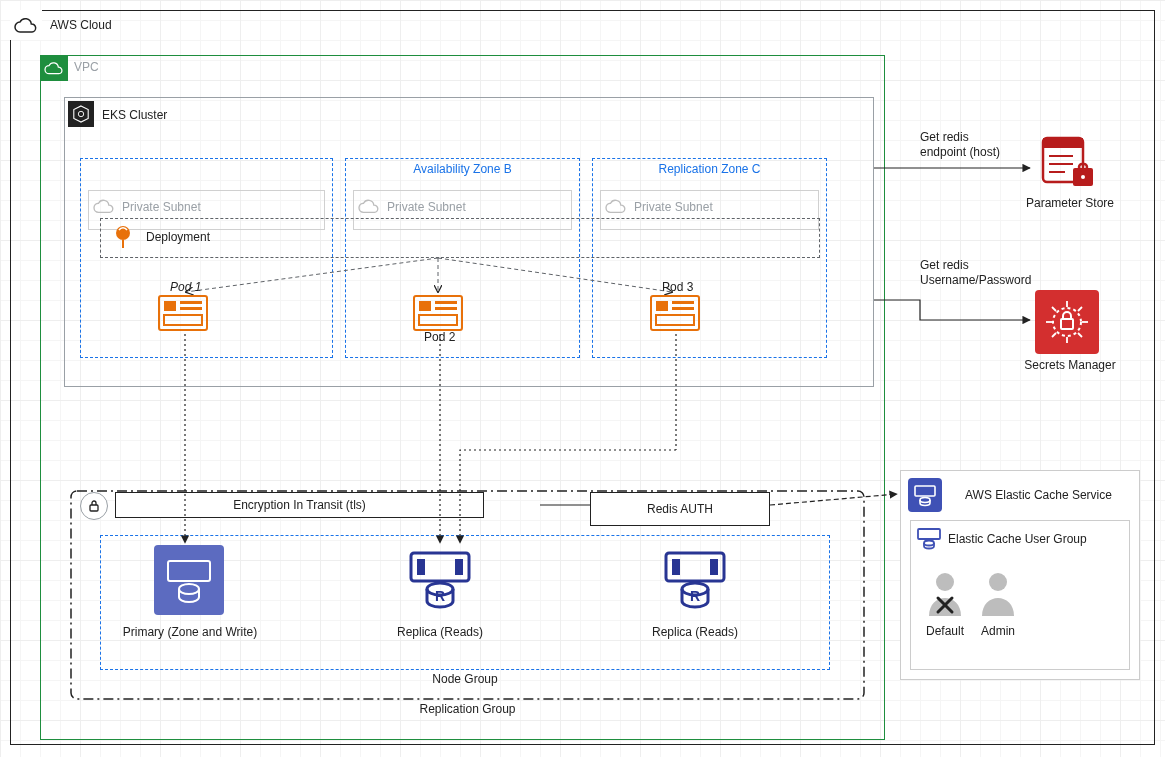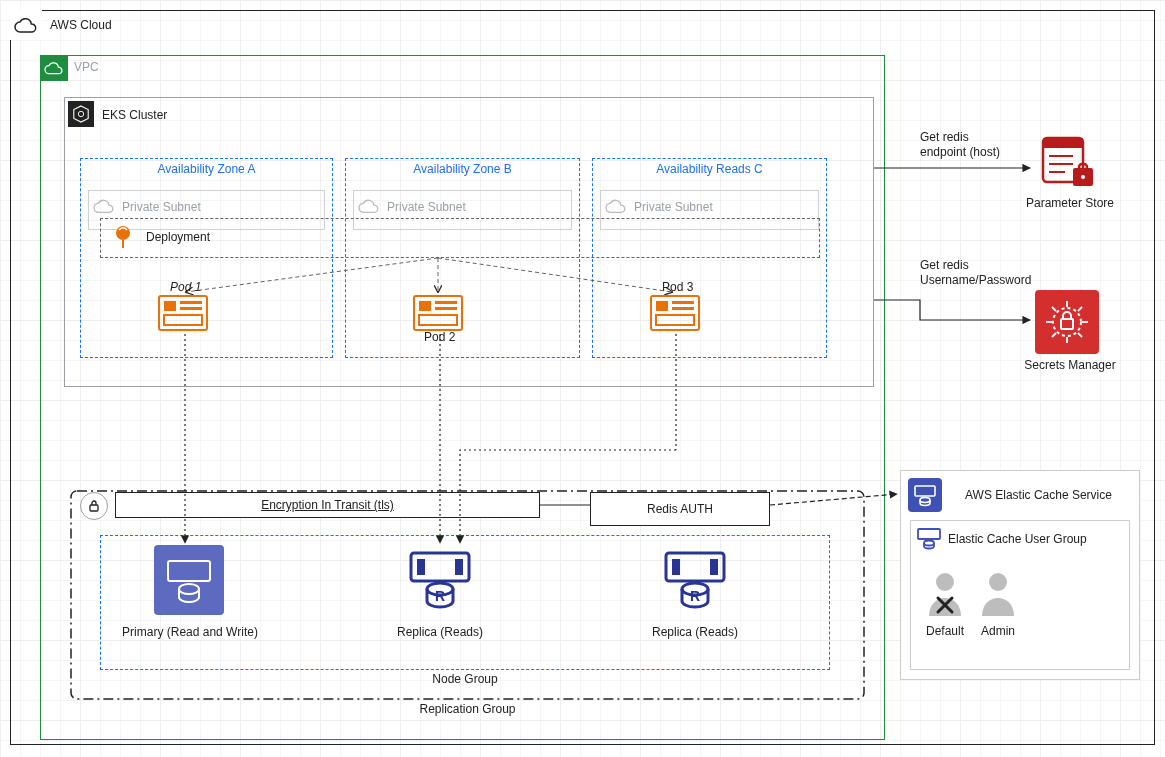--- a/index.html
+++ b/index.html
@@ -37,41 +37,40 @@
   <div class="box" style="left:64px;top:97px;width:810px;height:290px;border:1px solid #9aa0a6;"></div>
   <div class="icon" style="left:68px;top:101px;width:26px;height:26px;background:#222;">
     <svg width="18" height="18" viewBox="0 0 20 20">
         <polygon points="10,1 18,5 18,15 10,19 2,15 2,5" fill="none" stroke="#fff" stroke-width="1.2"></polygon>
         <circle cx="10" cy="10" r="3" fill="none" stroke="#fff" stroke-width="1"></circle>
       </svg>
   </div>
   <div class="label" style="left:102px;top:108px;">EKS Cluster</div>
 
   <div class="box" style="left:80px;top:158px;width:253px;height:200px;border:1.5px dashed #1a73e8;"></div>
-  <div class="label center" style="left:80px;top:162px;width:253px;color:#1a73e8;text-align:center;">Availability Zone A</div>
   <div class="box" style="left:88px;top:190px;width:237px;height:40px;border:1px solid #d0d0d0;"></div>
   <div class="icon" style="left:92px;top:194px;width:24px;height:24px;">
     <svg width="20" height="14" viewBox="0 0 22 14">
         <path d="M17 14H5a5 5 0 010-10 6 6 0 0111.3 2A4 4 0 0117 14z" fill="none" stroke="#bdbdbd" stroke-width="1.5"></path>
       </svg>
   </div>
   <div class="label" style="left:122px;top:200px;color:#9aa0a6;">Private Subnet</div>
 
   <div class="box" style="left:345px;top:158px;width:235px;height:200px;border:1.5px dashed #1a73e8;"></div>
   <div class="label center" style="left:345px;top:162px;width:235px;color:#1a73e8;">Availability Zone B</div>
   <div class="box" style="left:353px;top:190px;width:219px;height:40px;border:1px solid #d0d0d0;"></div>
   <div class="icon" style="left:357px;top:194px;width:24px;height:24px;">
     <svg width="20" height="14" viewBox="0 0 22 14">
         <path d="M17 14H5a5 5 0 010-10 6 6 0 0111.3 2A4 4 0 0117 14z" fill="none" stroke="#bdbdbd" stroke-width="1.5"></path>
       </svg>
   </div>
   <div class="label" style="left:387px;top:200px;color:#9aa0a6;">Private Subnet</div>
 
   <div class="box" style="left:592px;top:158px;width:235px;height:200px;border:1.5px dashed #1a73e8;"></div>
-  <div class="label center" style="left:592px;top:162px;width:235px;color:#1a73e8;">Availability Reads C</div>
+  <div class="label center" style="left:592px;top:162px;width:235px;color:#1a73e8;">Replication Zone C</div>
   <div class="box" style="left:600px;top:190px;width:219px;height:40px;border:1px solid #d0d0d0;"></div>
   <div class="icon" style="left:604px;top:194px;width:24px;height:24px;">
     <svg width="20" height="14" viewBox="0 0 22 14">
         <path d="M17 14H5a5 5 0 010-10 6 6 0 0111.3 2A4 4 0 0117 14z" fill="none" stroke="#bdbdbd" stroke-width="1.5"></path>
       </svg>
   </div>
   <div class="label" style="left:634px;top:200px;color:#9aa0a6;">Private Subnet</div>
 
   <div class="box" style="left:100px;top:218px;width:720px;height:40px;border:1.5px dashed #5f6368;"></div>
   <div class="icon" style="left:108px;top:222px;width:30px;height:30px;">
@@ -121,38 +120,38 @@
     </svg>
   </div>
   <div class="label center" style="left:70px;top:702px;width:795px;text-align:center;">Replication Group</div>
 
   <div class="icon" style="left:80px;top:492px;width:26px;height:26px;border:1px solid #9aa0a6;border-radius:50%;background:#fff;">
     <svg width="14" height="14" viewBox="0 0 14 14">
         <rect x="3" y="6" width="8" height="6" rx="1" fill="none" stroke="#222" stroke-width="1.3"></rect>
         <path d="M5 6V4a2 2 0 014 0v2" fill="none" stroke="#222" stroke-width="1.3"></path>
       </svg>
   </div>
-  <div class="box center" style="left:115px;top:492px;width:425px;height:26px;border:1px solid #222;background:#fff;text-decoration:underline;">
+  <div class="box center" style="left:115px;top:492px;width:369px;height:26px;border:1px solid #222;background:#fff;">
     <span>Encryption In Transit (tls)</span>
   </div>
   <div class="box center" style="left:590px;top:492px;width:180px;height:34px;border:1px solid #222;background:#fff;">
     <span>Redis AUTH</span>
   </div>
 
   <div class="box" style="left:100px;top:535px;width:730px;height:135px;border:1.5px dashed #1a73e8;"></div>
   <div class="label center" style="left:100px;top:672px;width:730px;text-align:center;">Node Group</div>
 
   <div class="icon" style="left:154px;top:545px;width:70px;height:70px;background:#5c6bc0;border-radius:4px;">
     <svg width="50" height="50" viewBox="0 0 50 50">
         <rect x="4" y="6" width="42" height="20" rx="2" fill="none" stroke="#fff" stroke-width="2"></rect>
         <ellipse cx="25" cy="34" rx="10" ry="5" fill="none" stroke="#fff" stroke-width="2"></ellipse>
         <path d="M15 34v8a10 5 0 0020 0v-8" fill="none" stroke="#fff" stroke-width="2"></path>
       </svg>
   </div>
-  <div class="label center" style="left:110px;top:625px;width:160px;text-align:center;">Primary (Read and Write)</div>
+  <div class="label center" style="left:110px;top:625px;width:160px;text-align:center;">Primary (Zone and Write)</div>
 
   <div class="icon" style="left:405px;top:545px;width:70px;height:70px;">
     <svg width="70" height="70" viewBox="0 0 70 70">
         <rect x="6" y="8" width="58" height="28" rx="3" fill="none" stroke="#283593" stroke-width="3"></rect>
         <rect x="12" y="14" width="8" height="16" fill="#283593"></rect>
         <rect x="50" y="14" width="8" height="16" fill="#283593"></rect>
         <ellipse cx="35" cy="44" rx="13" ry="6" fill="none" stroke="#283593" stroke-width="3"></ellipse>
         <path d="M22 44v12a13 6 0 0026 0V44" fill="none" stroke="#283593" stroke-width="3"></path>
         <text x="35" y="56" text-anchor="middle" font-size="14" font-weight="bold" fill="#283593">R</text>
       </svg>

